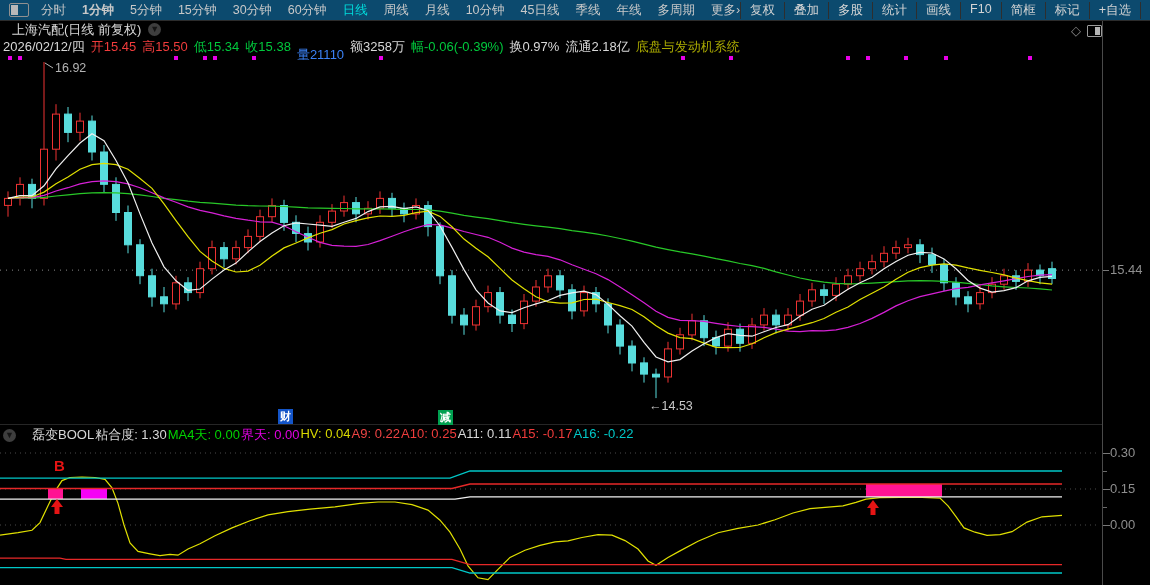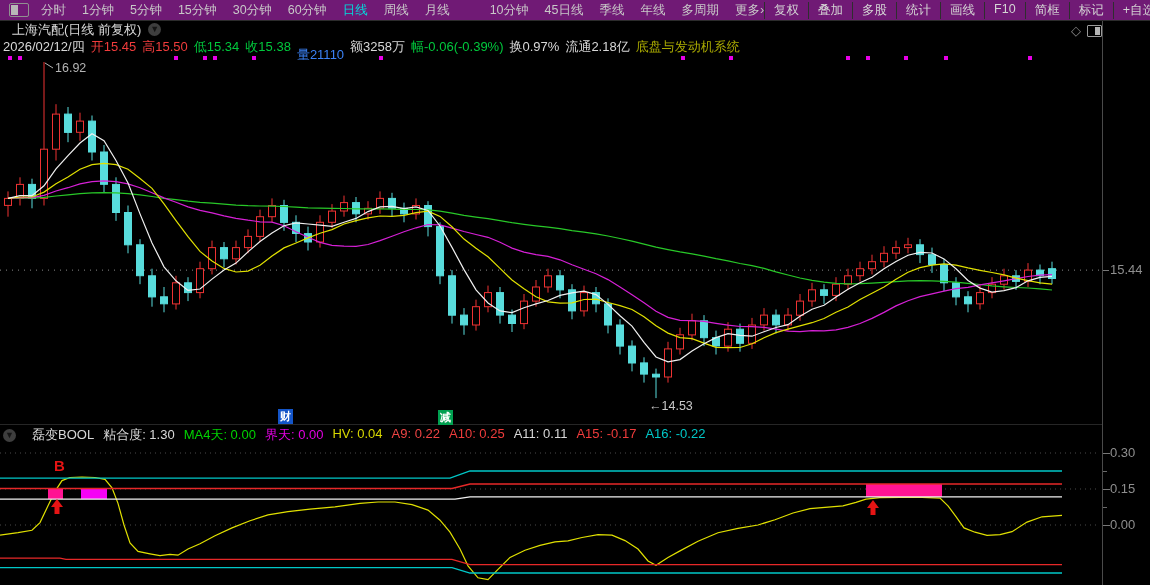--- a/index.html
+++ b/index.html
@@ -1,19 +1,19 @@
 <!DOCTYPE html>
 <html><head>
 <meta charset="utf-8">
 <style>
   html,body{margin:0;padding:0;background:#000;}
   #screen{position:relative;width:1150px;height:585px;background:#000;overflow:hidden;
           font-family:"Liberation Sans",sans-serif;-webkit-font-smoothing:none;}
   
-  #menubar{position:absolute;top:0;left:0;width:1150px;height:20px;background:#701a75;
+  #menubar{position:absolute;top:0;left:0;width:1150px;height:20px;background:#0c4a6e;
            border-bottom:1px solid #2c2c2c;display:flex;align-items:center;font-size:12.5px;color:#c8c8c8;}
   .mb-icon{width:18px;height:12px;border:1px solid #909090;border-radius:2px;margin:0 12px 0 9px;
            display:inline-block;position:relative;flex:none;}
   .mb-icon i{position:absolute;left:1px;top:1px;bottom:1px;width:7px;background:#b8b8b8;}
   #period-menu{display:flex;gap:16px;white-space:nowrap;}
   .menu-item{cursor:default;}
   #toolbar{margin-left:auto;display:flex;white-space:nowrap;}
   .tb-btn{padding:0 9px;border-left:1px solid #2e2e2e;color:#d4d4d4;text-align:right;}
   
   #row2{position:absolute;top:21px;left:0;width:1102px;height:17px;display:flex;align-items:center;font-size:13px;margin-left:9px;}
@@ -44,29 +44,29 @@
 </head>
 <body>
 
 <div id="screen">
   <div id="menubar">
     <span class="mb-icon">
         <i></i>
       </span>
     <div id="period-menu">
         <span class="menu-item" style="color: rgb(200, 200, 200);">分时</span>
-        <span class="menu-item" style="color: rgb(200, 200, 200);">1分钟</span>
+        <span class="menu-item" style="color: rgb(200, 200, 200); font-weight: bold;">1分钟</span>
         <span class="menu-item" style="color: rgb(200, 200, 200);">5分钟</span>
         <span class="menu-item" style="color: rgb(200, 200, 200);">15分钟</span>
         <span class="menu-item" style="color: rgb(200, 200, 200);">30分钟</span>
         <span class="menu-item" style="color: rgb(200, 200, 200);">60分钟</span>
         <span class="menu-item" style="color: rgb(0, 220, 220);">日线</span>
         <span class="menu-item" style="color: rgb(200, 200, 200);">周线</span>
         <span class="menu-item" style="color: rgb(200, 200, 200);">月线</span>
-        <span class="menu-item" style="color: rgb(200, 200, 200); margin-left: 24px;">10分钟</span>
+        <span class="menu-item" style="color: rgb(200, 200, 200);">10分钟</span>
         <span class="menu-item" style="color: rgb(200, 200, 200);">45日线</span>
         <span class="menu-item" style="color: rgb(200, 200, 200);">季线</span>
         <span class="menu-item" style="color: rgb(200, 200, 200);">年线</span>
         <span class="menu-item" style="color: rgb(200, 200, 200);">多周期</span>
         <span class="menu-item" style="color: rgb(200, 200, 200);">更多›</span>
       </div>
     <div id="toolbar">
         <span class="tb-btn">复权</span>
         <span class="tb-btn">叠加</span>
         <span class="tb-btn">多股</span>
@@ -303,21 +303,21 @@
         <rect x="944" y="56" width="4" height="4" fill="#e800e8"></rect>
         <rect x="1028" y="56" width="4" height="4" fill="#e800e8"></rect>
         <path d="M45,63 L53,68" stroke="#b4b4b4" stroke-width="1" fill="none"></path>
         <text x="55" y="72" fill="#b4b4b4" font-size="12.5">16.92</text>
         <text x="649" y="410" fill="#c8c8c8" font-size="12.5">←14.53</text>
       </svg>
   </div>
 
   <div id="ind-header">
     <span class="circ" style="margin-left:3px">▼</span>
-    <div id="ind-labels" style="display:flex;gap:9px">
+    <div id="ind-labels" style="display:flex;gap:1px">
         <span style="color: rgb(216, 216, 216);">磊变BOOL</span>
         <span style="color: rgb(216, 216, 216);">粘合度: 1.30</span>
         <span style="color: rgb(0, 210, 0);">MA4天: 0.00</span>
         <span style="color: rgb(225, 0, 225);">界天: 0.00</span>
         <span style="color: rgb(216, 216, 0);">HV: 0.04</span>
         <span style="color: #ef4444;">A9: 0.22</span>
         <span style="color: rgb(240, 60, 60);">A10: 0.25</span>
         <span style="color: rgb(216, 216, 216);">A11: 0.11</span>
         <span style="color: rgb(240, 60, 60);">A15: -0.17</span>
         <span style="color: rgb(0, 200, 200);">A16: -0.22</span>

